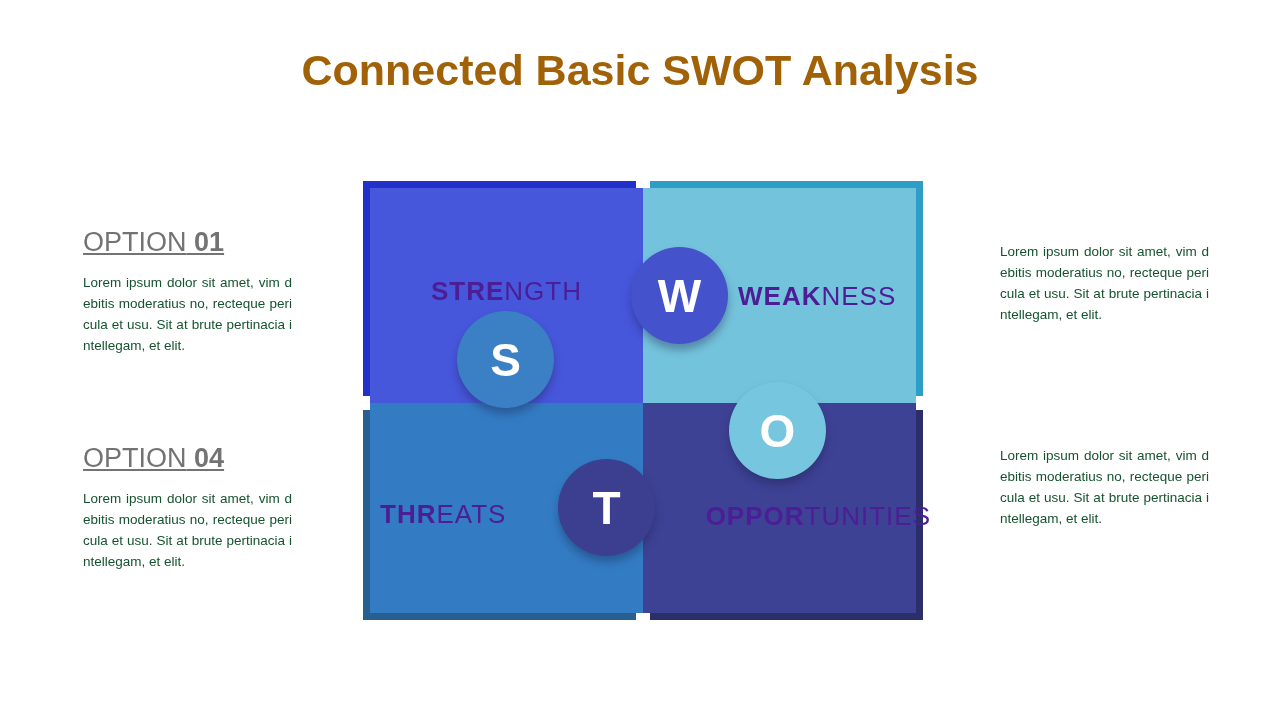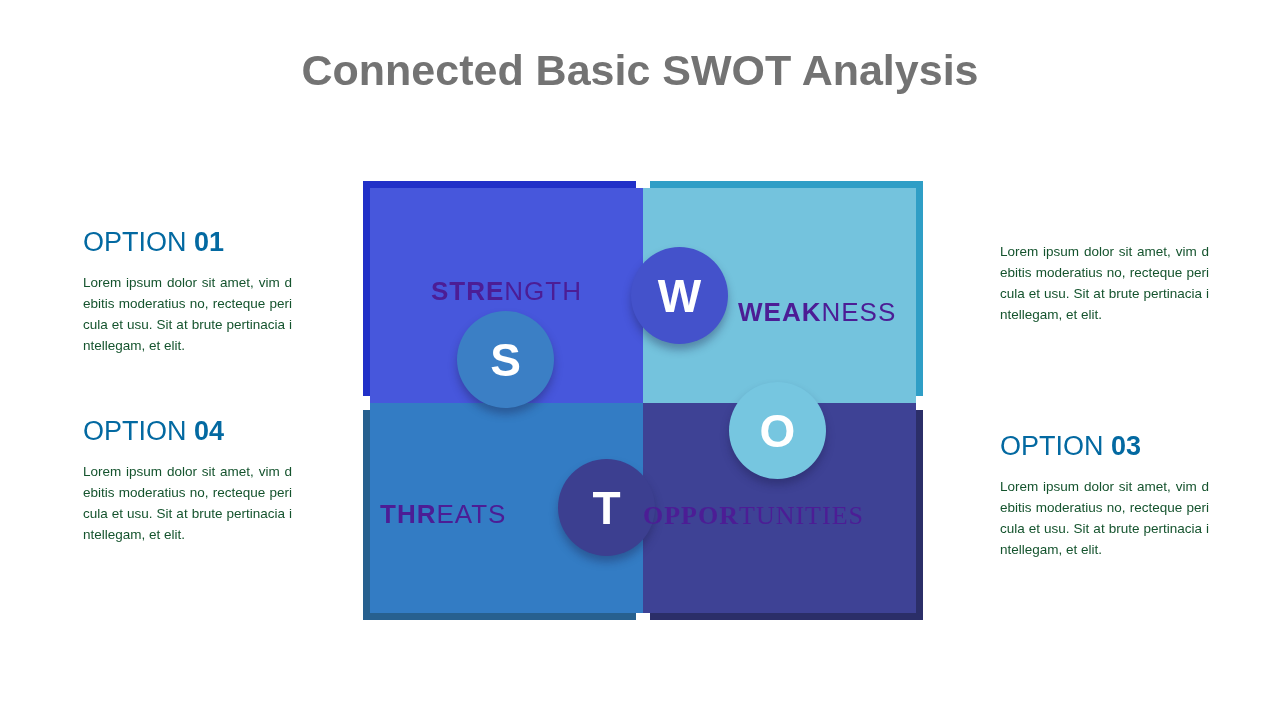--- a/index.html
+++ b/index.html
@@ -2,21 +2,21 @@
 <html><head>
 <meta charset="utf-8">
 <style>
   html,body{margin:0;padding:0;background:#ffffff;}
   .slide{
     position:relative;width:1280px;height:720px;background:#ffffff;overflow:hidden;
     font-family:"Liberation Sans", sans-serif;
   }
   .title{
     position:absolute;left:0;right:0;top:46px;text-align:center;
-    font-size:43px;font-weight:bold;color:#737373;letter-spacing:0px;
+    font-size:43px;font-weight:bold;color:#a16207;letter-spacing:0px;
   }
   
   .frame{position:absolute;width:273px;}
   .frame.top{height:215px;}
   .frame.bot{height:210px;}
   .tile{position:absolute;width:273px;z-index:2;}
   .tile.top{height:215px;}
   .tile.bot{height:210px;}
   .f-tl{left:363px;top:181px;background:#2130c8;z-index:1;}
   .f-tr{left:650px;top:181px;background:#2f9ec6;z-index:1;}
@@ -37,30 +37,30 @@
   .c-w{left:631px;top:247px;background:#4452cb;}
   .c-t{left:558px;top:459px;background:#3c3f90;}
   .c-o{left:729px;top:382px;background:#76c6e0;}
   
   .qlabel{
     position:absolute;z-index:4;color:#4c1d95;font-size:26px;letter-spacing:1px;
     white-space:nowrap;
   }
   .qlabel .b{font-weight:bold;}
   .l-strength{left:370px;top:276px;width:273px;text-align:center;}
-  .l-weakness{left:738px;top:297px;}
+  .l-weakness{left:738px;top:281px;}
   .l-threats{left:380px;top:499px;width:170px;text-align:left;}
-  .l-opportunities{left:643px;top:501px;width:288px;text-align:left;font-family:Liberation Serif, serif;}
+  .l-opportunities{left:643px;top:501px;width:288px;text-align:right;}
   
   .opt{position:absolute;width:209px;}
   .o-1{left:83px;top:227px;}
   .o-2{left:1000px;top:227px;}
   .o-3{left:1000px;top:431px;}
-  .o-4{left:83px;top:416px;}
-  .opt-head{font-size:27px;color:#0369a1;white-space:nowrap;}
+  .o-4{left:83px;top:443px;}
+  .opt-head{font-size:27px;color:#737373;white-space:nowrap;text-decoration:underline;}
   .opt-head .num{font-weight:bold;}
   .opt-body{
     margin-top:14px;font-size:13.5px;line-height:21px;color:#14532d;
     text-align:justify;word-break:break-all;
   }
 </style>
 </head>
 <body>
 
 <div class="slide">
@@ -109,24 +109,20 @@
       <span class="num">01</span>
     </div>
     <div class="opt-body">Lorem ipsum dolor sit amet, vim debitis moderatius no, recteque pericula et usu. Sit at brute pertinacia intellegam, et elit.</div>
   </div>
 
   <div class="opt o-2">
     <div class="opt-body">Lorem ipsum dolor sit amet, vim debitis moderatius no, recteque pericula et usu. Sit at brute pertinacia intellegam, et elit.</div>
   </div>
 
   <div class="opt o-3">
-    <div class="opt-head">
-      <span>OPTION</span>
-      <span class="num">03</span>
-    </div>
     <div class="opt-body">Lorem ipsum dolor sit amet, vim debitis moderatius no, recteque pericula et usu. Sit at brute pertinacia intellegam, et elit.</div>
   </div>
 
   <div class="opt o-4">
     <div class="opt-head">
       <span>OPTION</span>
       <span class="num">04</span>
     </div>
     <div class="opt-body">Lorem ipsum dolor sit amet, vim debitis moderatius no, recteque pericula et usu. Sit at brute pertinacia intellegam, et elit.</div>
   </div>

